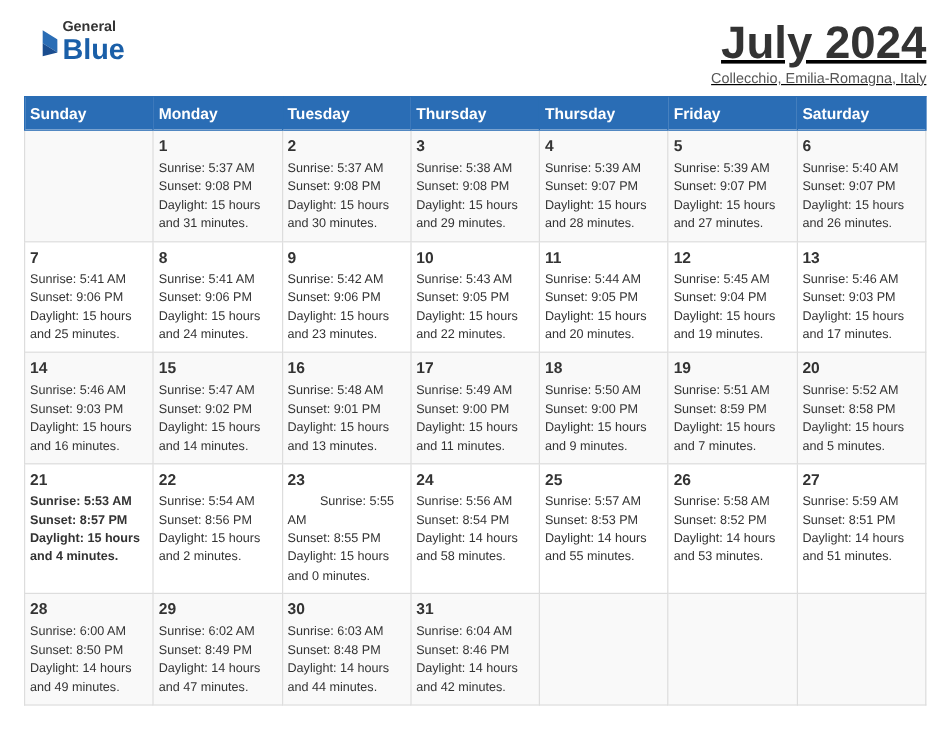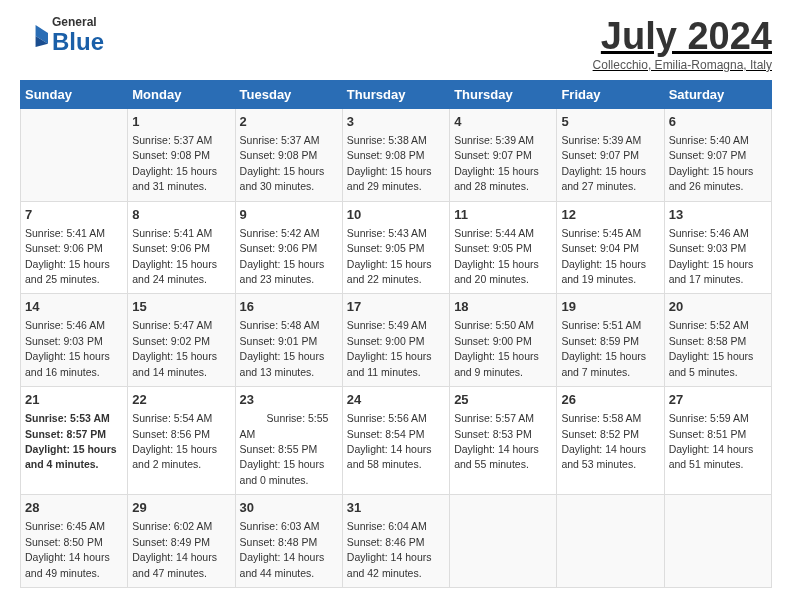--- a/index.html
+++ b/index.html
@@ -241,21 +241,21 @@
         <td><span class="day-num">26</span><span class="day-info" style="white-space: pre-line;">Sunrise: 5:58 AM
 Sunset: 8:52 PM
 Daylight: 14 hours
 and 53 minutes.</span></td>
         <td><span class="day-num">27</span><span class="day-info" style="white-space: pre-line;">Sunrise: 5:59 AM
 Sunset: 8:51 PM
 Daylight: 14 hours
 and 51 minutes.</span></td>
       </tr>
       <tr>
-        <td><span class="day-num">28</span><span class="day-info" style="white-space: pre-line;">Sunrise: 6:45 AM
+        <td><span class="day-num">28</span><span class="day-info" style="white-space: pre-line;">Sunrise: 6:00 AM
 Sunset: 8:50 PM
 Daylight: 14 hours
 and 49 minutes.</span></td>
         <td><span class="day-num">29</span><span class="day-info" style="white-space: pre-line;">Sunrise: 6:02 AM
 Sunset: 8:49 PM
 Daylight: 14 hours
 and 47 minutes.</span></td>
         <td><span class="day-num">30</span><span class="day-info" style="white-space: pre-line;">Sunrise: 6:03 AM
 Sunset: 8:48 PM
 Daylight: 14 hours

